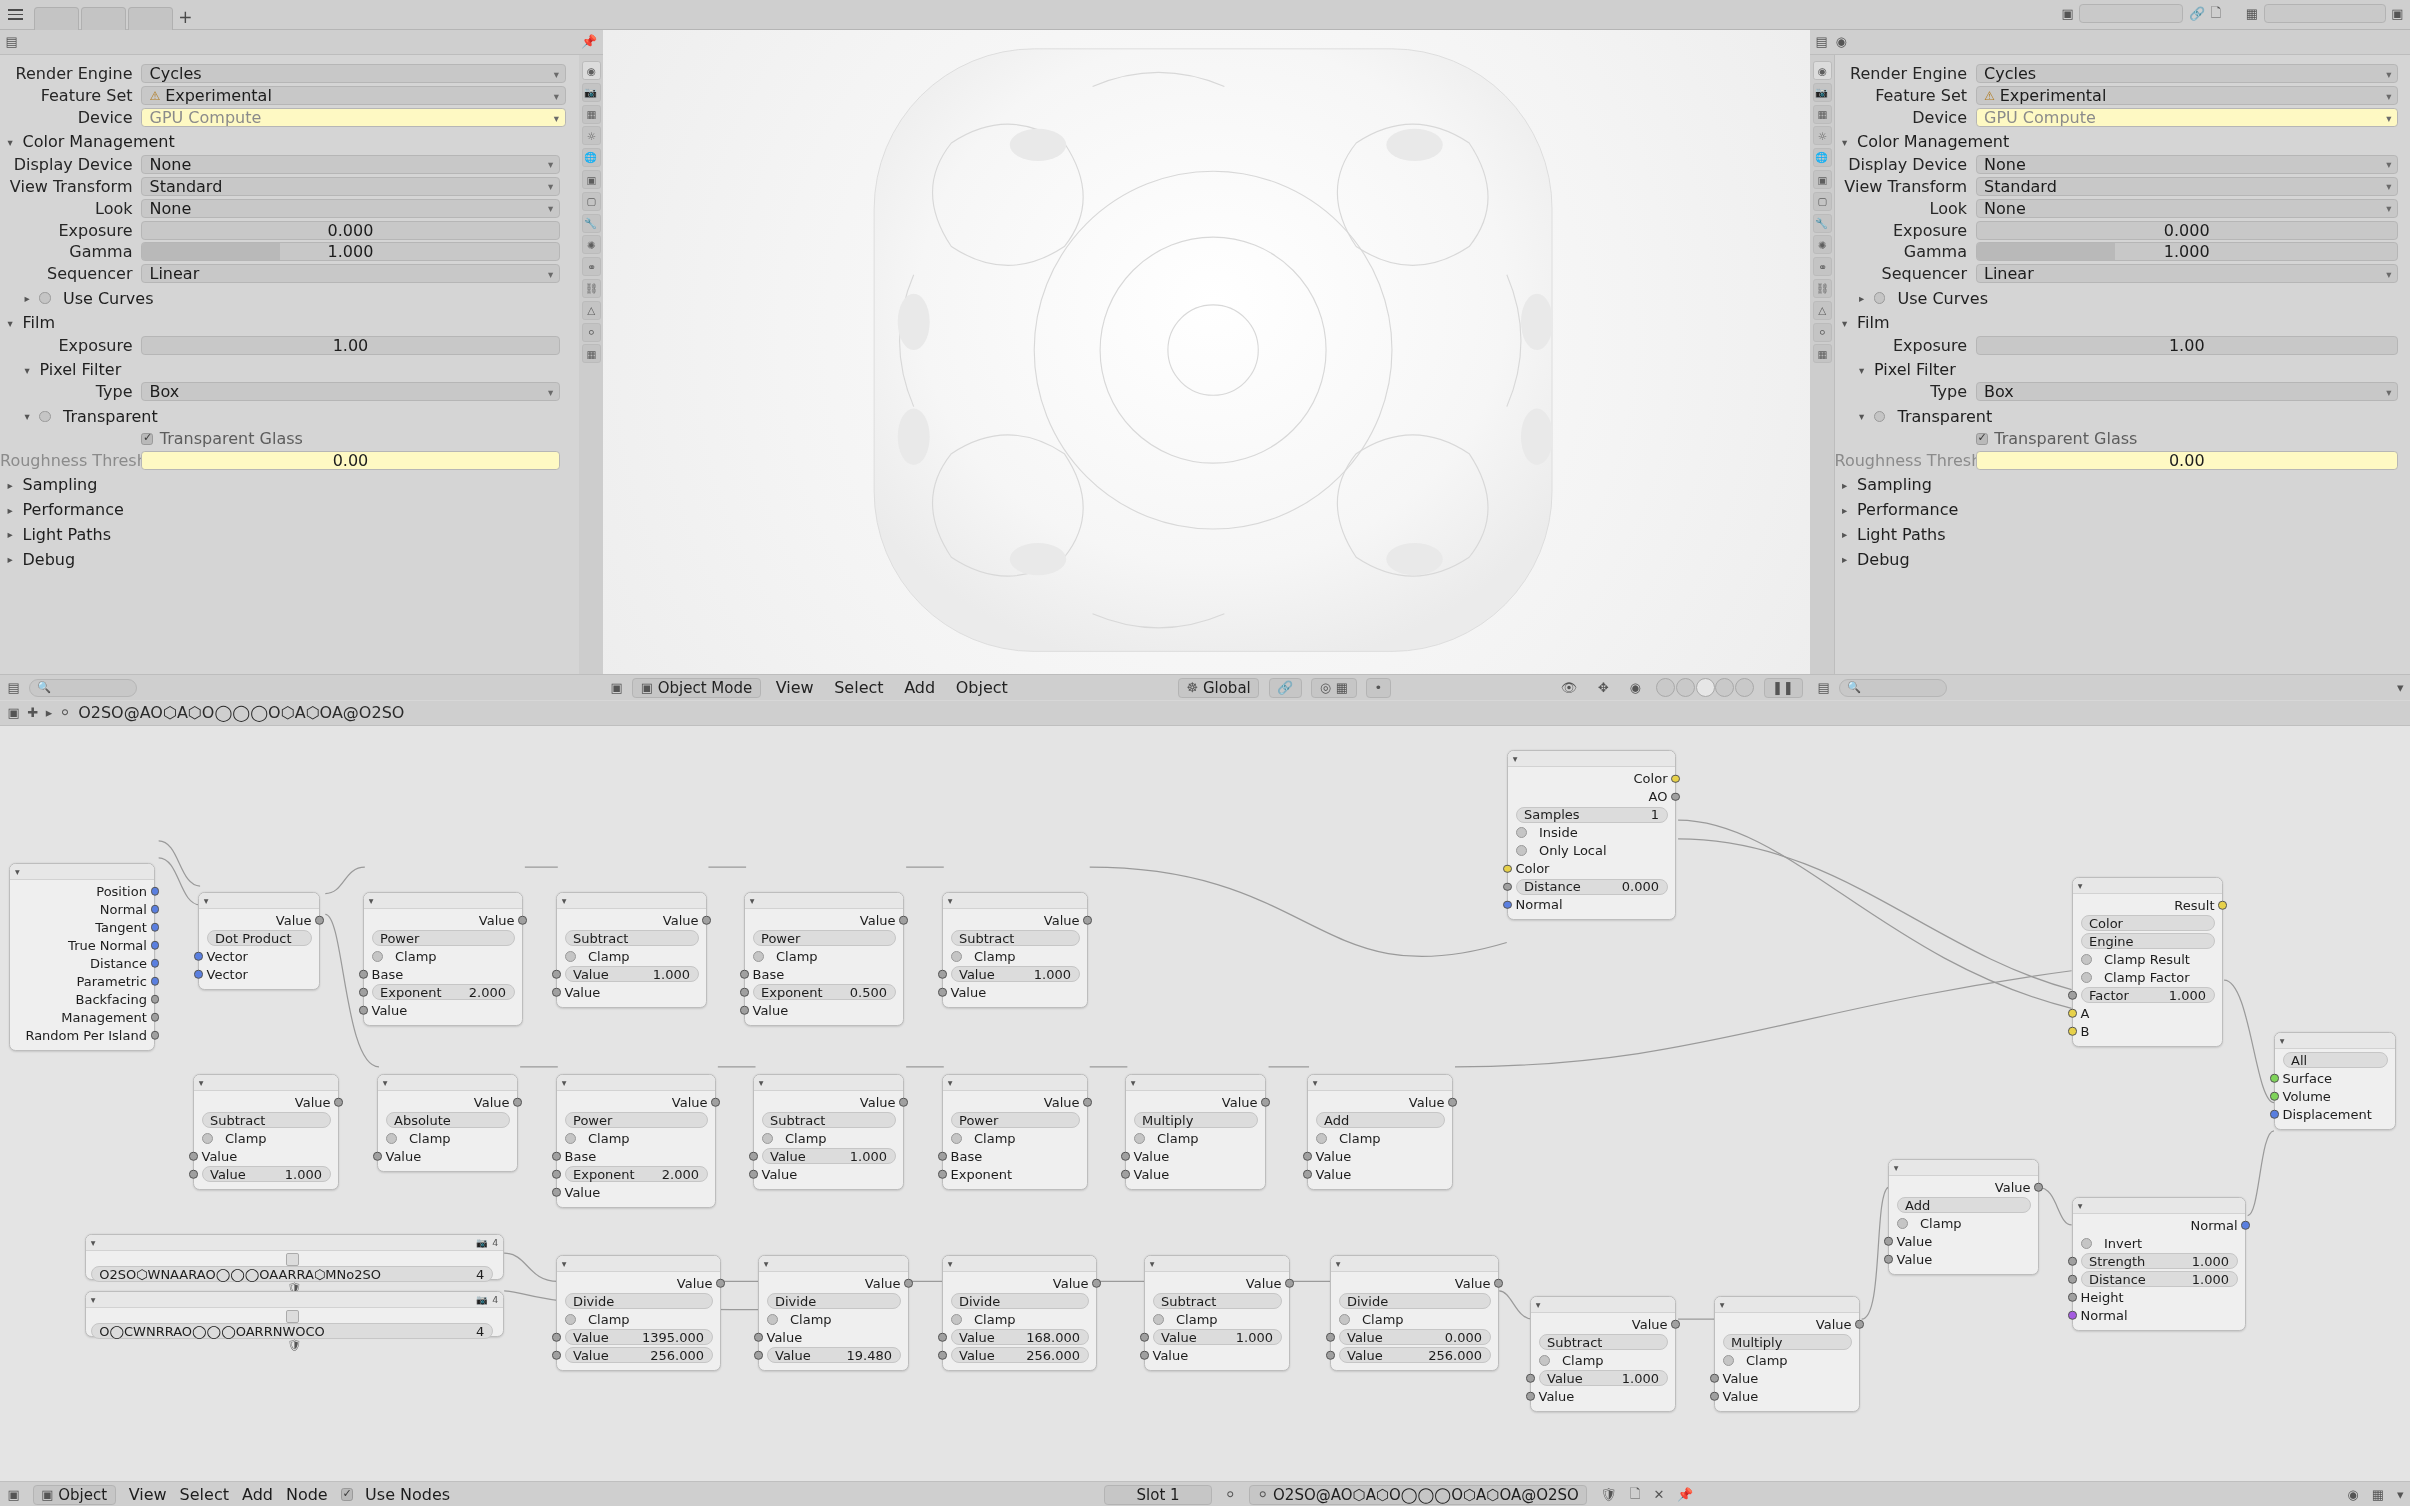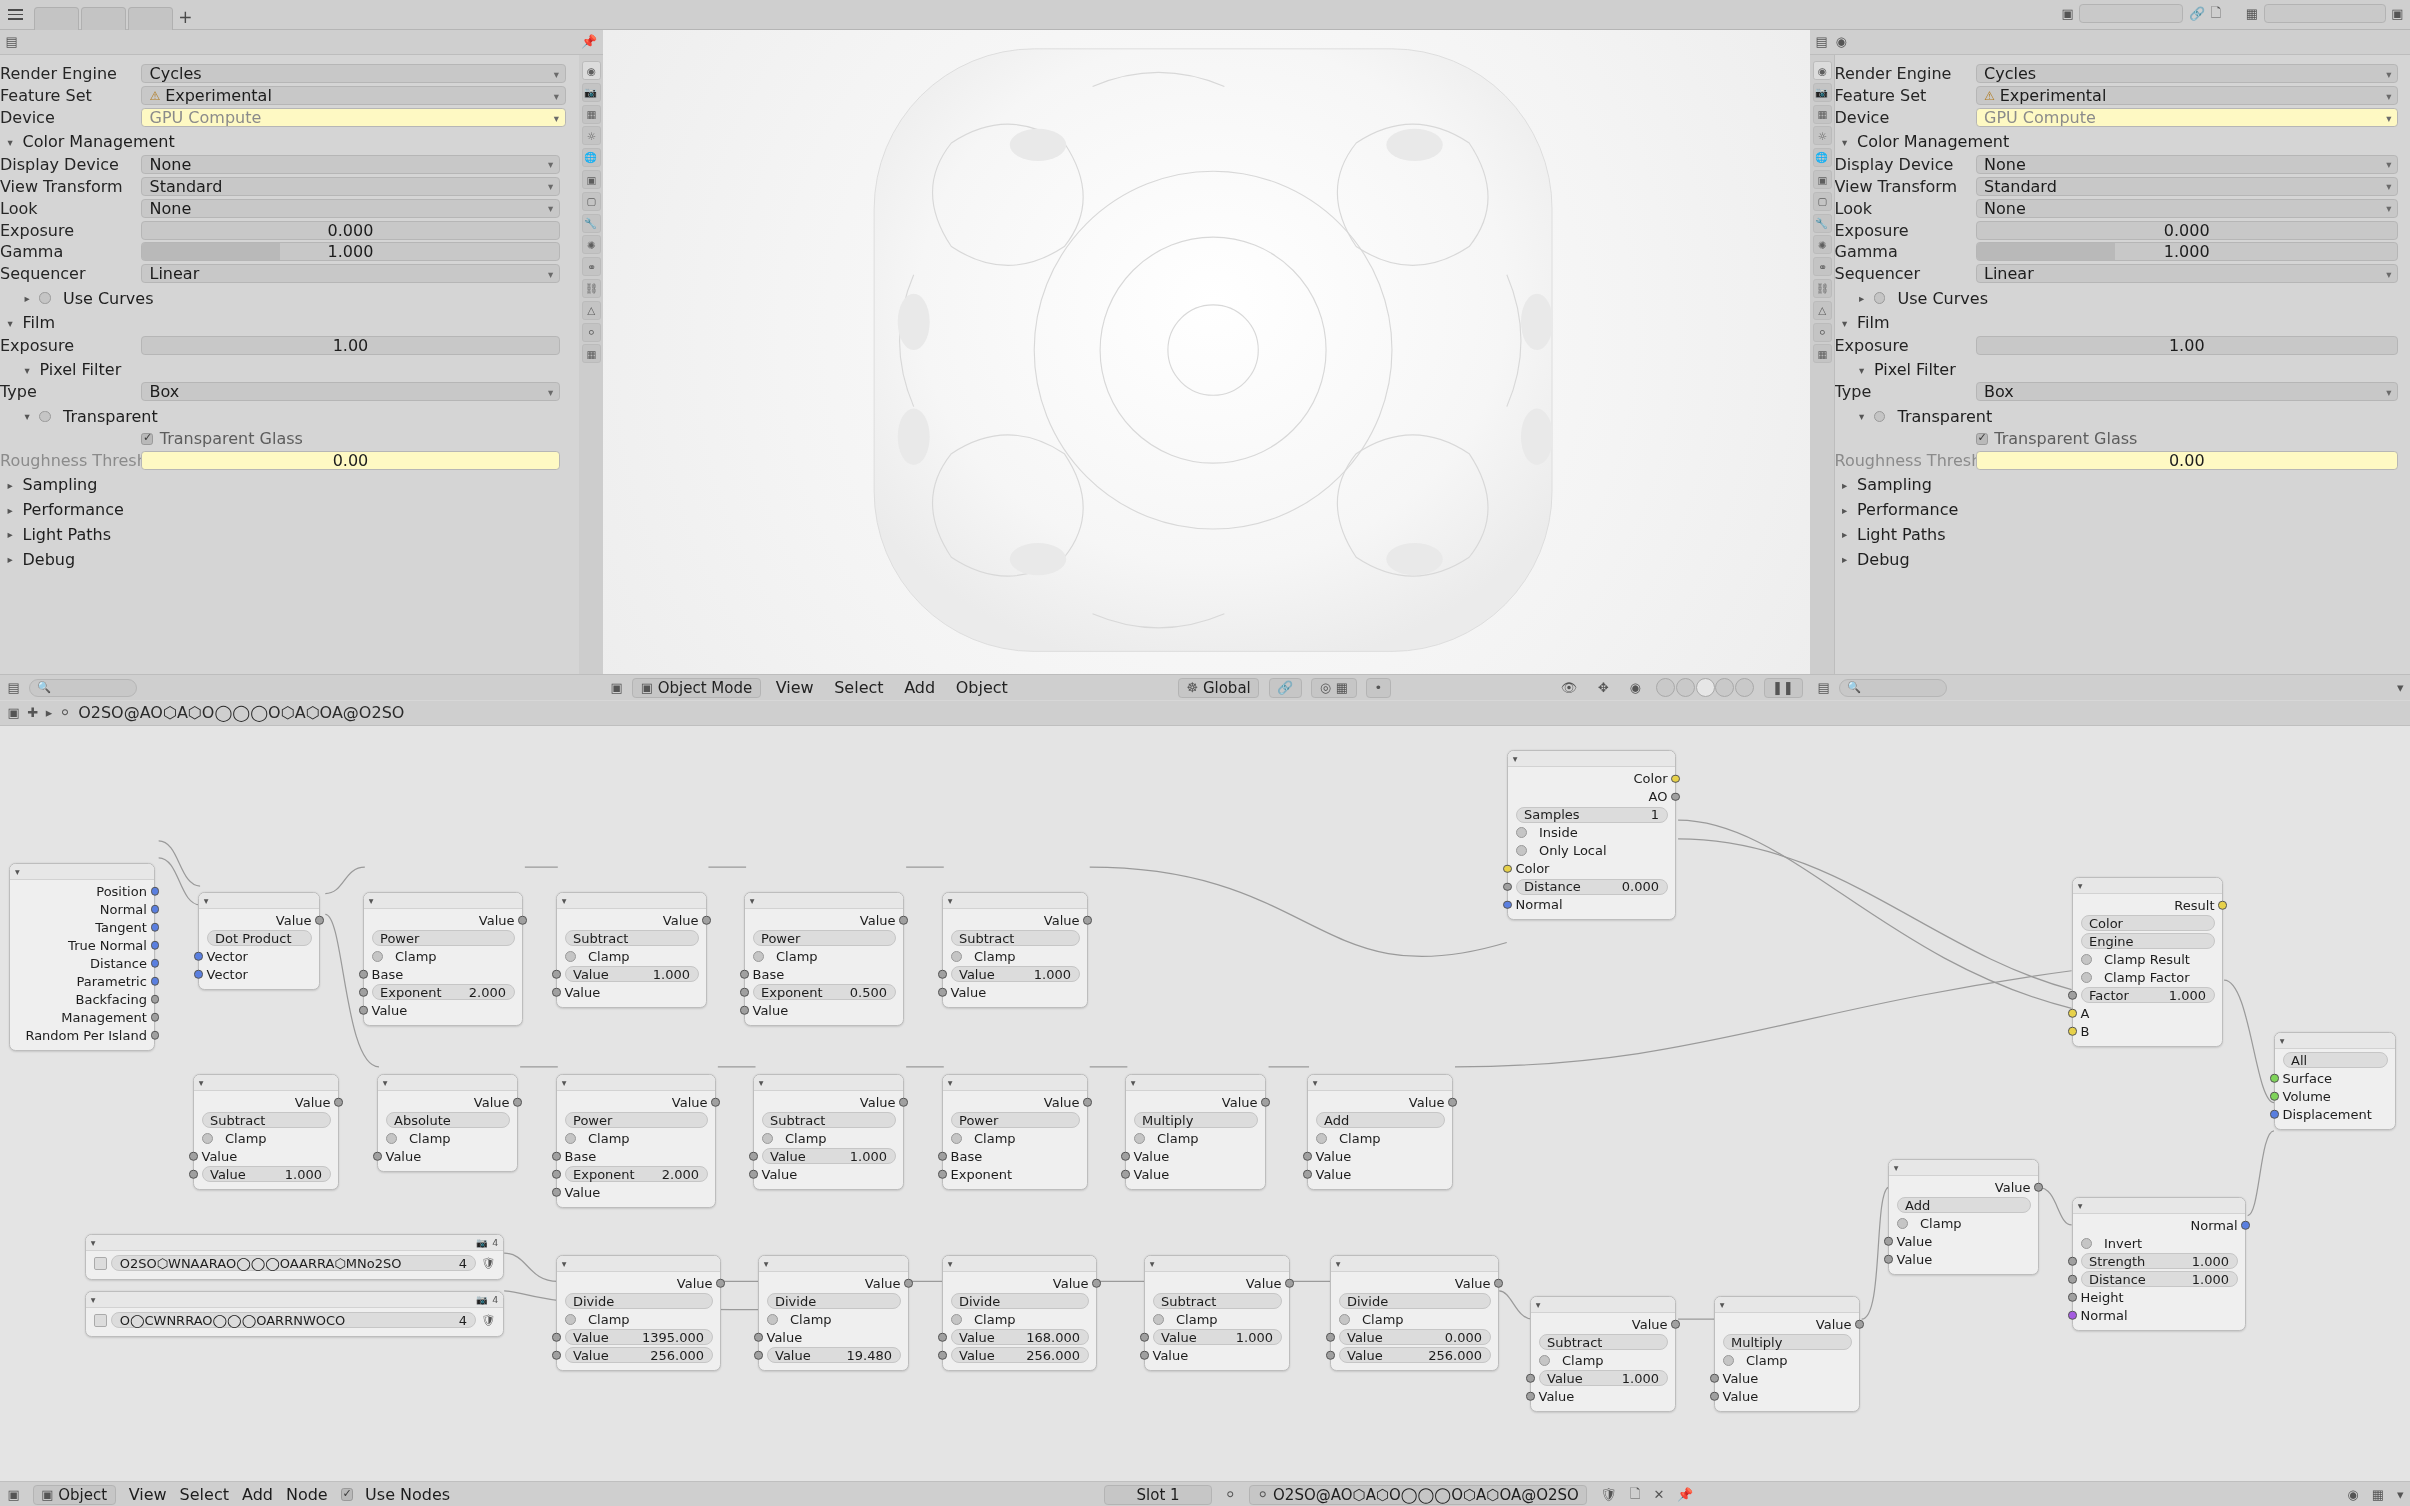--- a/index.html
+++ b/index.html
@@ -15,21 +15,21 @@
   .tab.plus{width:21px;background:transparent;border:none;color:#4a4a4a;font-size:17px;line-height:21px;text-align:center;}
   .topright{position:absolute;right:7.5px;top:2.8px;display:flex;align-items:center;gap:5.6px;}
   .mini-field{height:19px;background:#c9c9c9;border:0.9px solid #b3b3b3;border-radius:3.8px;}
   .ic{display:inline-flex;align-items:center;justify-content:center;color:#555;font-size:13px;}
 
   
   .panel{position:absolute;background:#d3d3d3;}
   .phead{height:24.5px;background:#cfcfcf;border-bottom:0.9px solid #bdbdbd;display:flex;align-items:center;gap:7.5px;padding:0 5.6px;}
   .props-body{position:absolute;top:24.5px;left:0;right:0;bottom:0;background:#d5d5d5;overflow:hidden;}
   .row{display:flex;align-items:center;height:20px;margin:1.9px 0;}
-  .lbl{width:141px;text-align:left;padding-right:8.5px;color:#262626;font-size:16px;white-space:nowrap;}
+  .lbl{width:141px;text-align:right;padding-right:8.5px;color:#262626;font-size:16px;white-space:nowrap;}
   .fld{flex:1;height:19px;background:#c8c8c8;border:0.9px solid #b6b6b6;border-radius:3.8px;display:flex;align-items:center;padding:0 7.5px;color:#1c1c1c;font-size:16px;position:relative;}
   .fld.disabled{color:#8b8b8b;background:#fef9c3;}
   .fld .chev{position:absolute;right:5.6px;color:#6a6a6a;font-size:10.4px;}
   .fld.num{justify-content:center;}
   .fld.num .val{color:#1c1c1c;}
   .slider{position:relative;overflow:hidden;}
   .slider .bar{position:absolute;left:0;top:0;bottom:0;background:#b9b9b9;}
   .slider .val{position:relative;z-index:1;width:100%;text-align:center;}
   .sect{display:flex;align-items:center;gap:5.6px;height:21px;margin:3.8px 0 1.9px 0;padding-left:7.5px;font-size:16px;color:#1e1e1e;}
   .tri{font-size:10.4px;color:#555;width:9.4px;display:inline-block;}
@@ -68,21 +68,21 @@
   .n-row.right{justify-content:flex-end;}
   .n-prop{width:100%;height:16px;background:#dcdcdc;border:0.9px solid #c6c6c6;border-radius:8.5px;display:flex;align-items:center;padding:0 7.5px;font-size:13px;color:#1d1d1d;}
   .n-prop.split{justify-content:space-between;}
   .n-lbl{font-size:13px;color:#1d1d1d;}
   .n-check{display:flex;align-items:center;gap:5.6px;font-size:13px;color:#1d1d1d;}
   .sock{position:absolute;width:8.5px;height:8.5px;border-radius:50%;border:0.9px solid #555;top:50%;transform:translateY(-50%);}
   .sock.l{left:-4.7px;} .sock.r{right:-4.7px;}
   .s-gray{background:#a0a0a0;} .s-yellow{background:#e7d14a;} .s-blue{background:#5a7fe0;}
   .s-green{background:#7fd45a;} .s-purple{background:#a45ae0;}
   svg.links{position:absolute;inset:0;pointer-events:none;}
-  .imgnode .n-row{height:20px;}
+  .imgnode .n-row{height:20px;flex-direction:column;}
   .thumb{width:13px;height:13px;border:0.9px solid #aaa;border-radius:1.9px;background:#dcdcdc;margin-right:4.7px;flex:none;}
 </style>
 </head>
 <body>
 
 <div class="topbar">
   <div class="menu-icon">
       <i></i>
       <i></i>
       <i></i>

